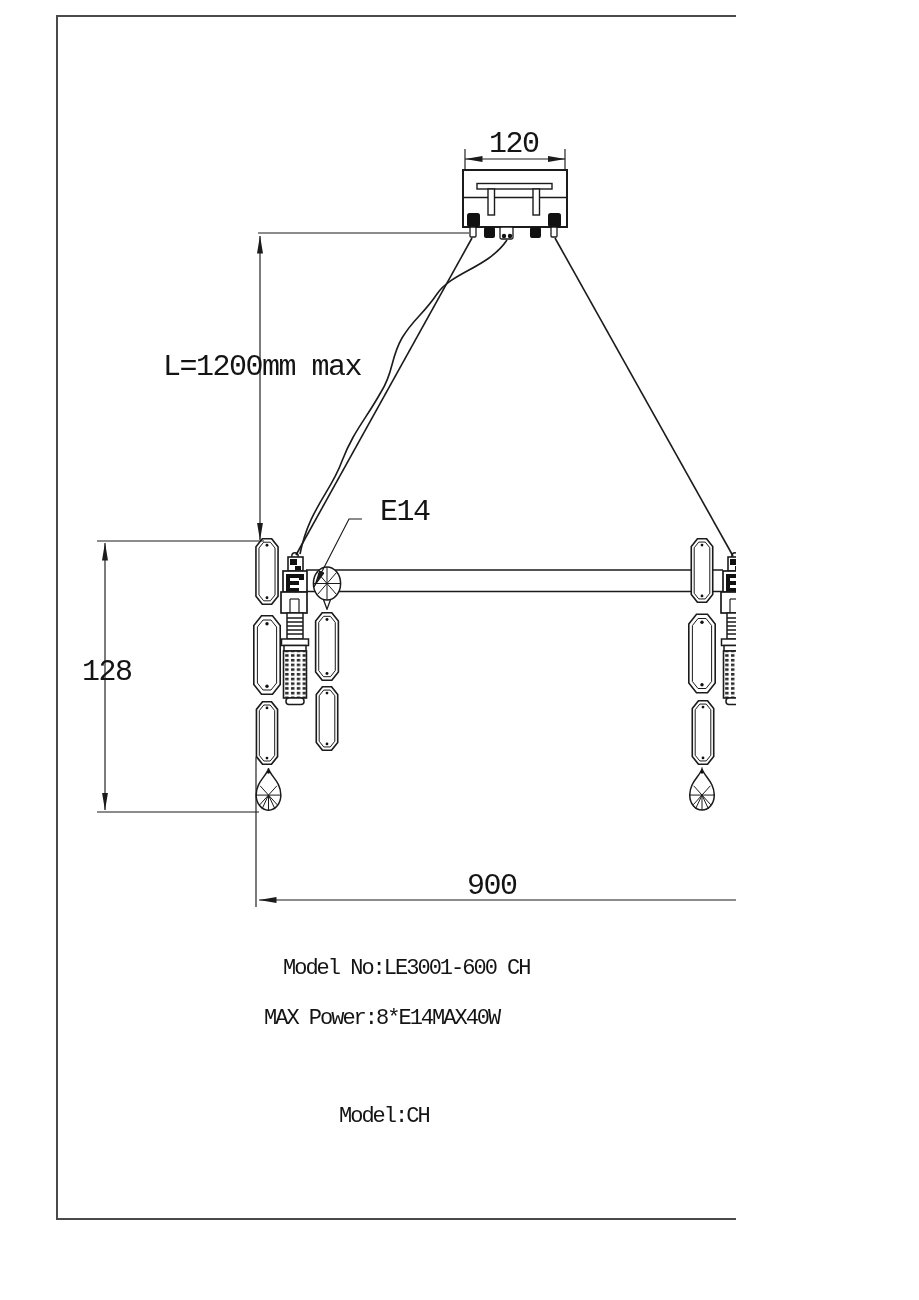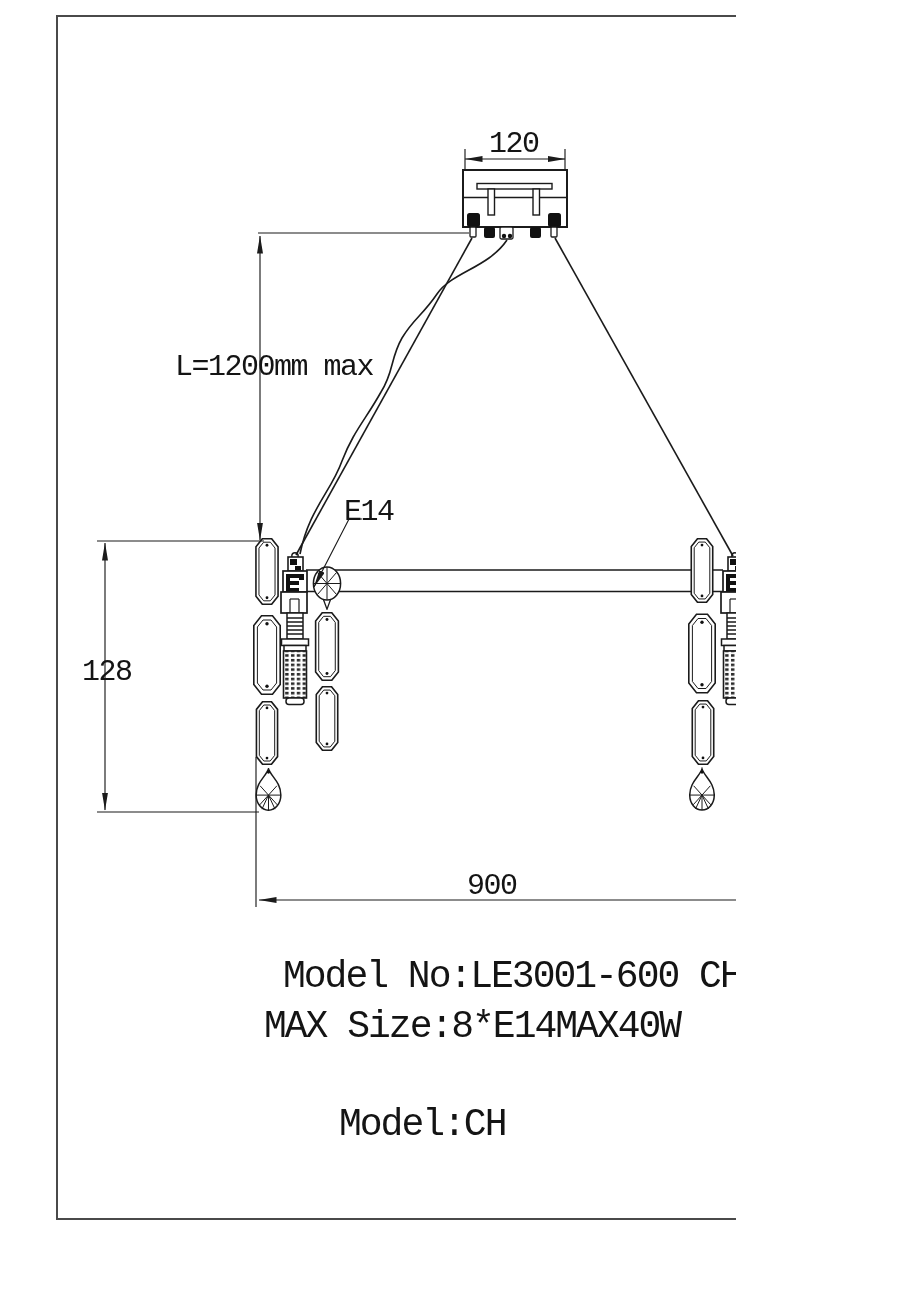--- a/index.html
+++ b/index.html
@@ -3,24 +3,24 @@
 <meta charset="utf-8">
 <style>
   html,body{margin:0;padding:0;background:#fff;}
   .stage{position:relative;width:736px;height:1300px;background:#ffffff;overflow:hidden;
          font-family:"Liberation Mono","DejaVu Sans Mono",monospace;}
   .border-frame{position:absolute;left:56px;top:15px;width:804px;height:1205px;
                 border:2px solid #4a4a4a;box-sizing:border-box;}
   .drawing-svg{position:absolute;left:0;top:0;}
   .txt{position:absolute;color:#141414;white-space:pre;line-height:1;}
   .dim{font-size:30px;letter-spacing:-1.5px;}
-  .spec{font-size:38px;letter-spacing:-2px;}
+  .spec{font-size:22px;letter-spacing:-2px;}
   .t-120{left:489px;top:129px;}
-  .t-len{left:163px;top:352px;margin-left:12px;}
-  .t-e14{left:344px;top:497px;}
+  .t-len{left:163px;top:352px;}
+  .t-e14{left:380px;top:497px;}
   .t-315{left:82px;top:657px;}
   .t-600{left:467px;top:871px;}
   .t-model{left:283px;top:958px;}
   .t-power{left:264px;top:1008px;}
   .t-size{left:356px;top:1060px;}
   .t-color{left:339px;top:1106px;}
 </style>
 </head>
 <body>
 
@@ -159,16 +159,16 @@
     </g>
   </svg>
 
   <div class="txt dim t-120">120</div>
   <div class="txt dim t-len">L=1200mm max</div>
   <div class="txt dim t-e14">E14</div>
   <div class="txt dim t-315">128</div>
   <div class="txt dim t-600">900</div>
 
   <div class="txt spec t-model">Model No:LE3001-600 CH</div>
-  <div class="txt spec t-power">MAX Size:8*E14MAX40W</div>
+  <div class="txt spec t-power">MAX Power:8*E14MAX40W</div>
   <div class="txt spec t-color">Model:CH</div>
 
 </div>
 
 </body></html>

